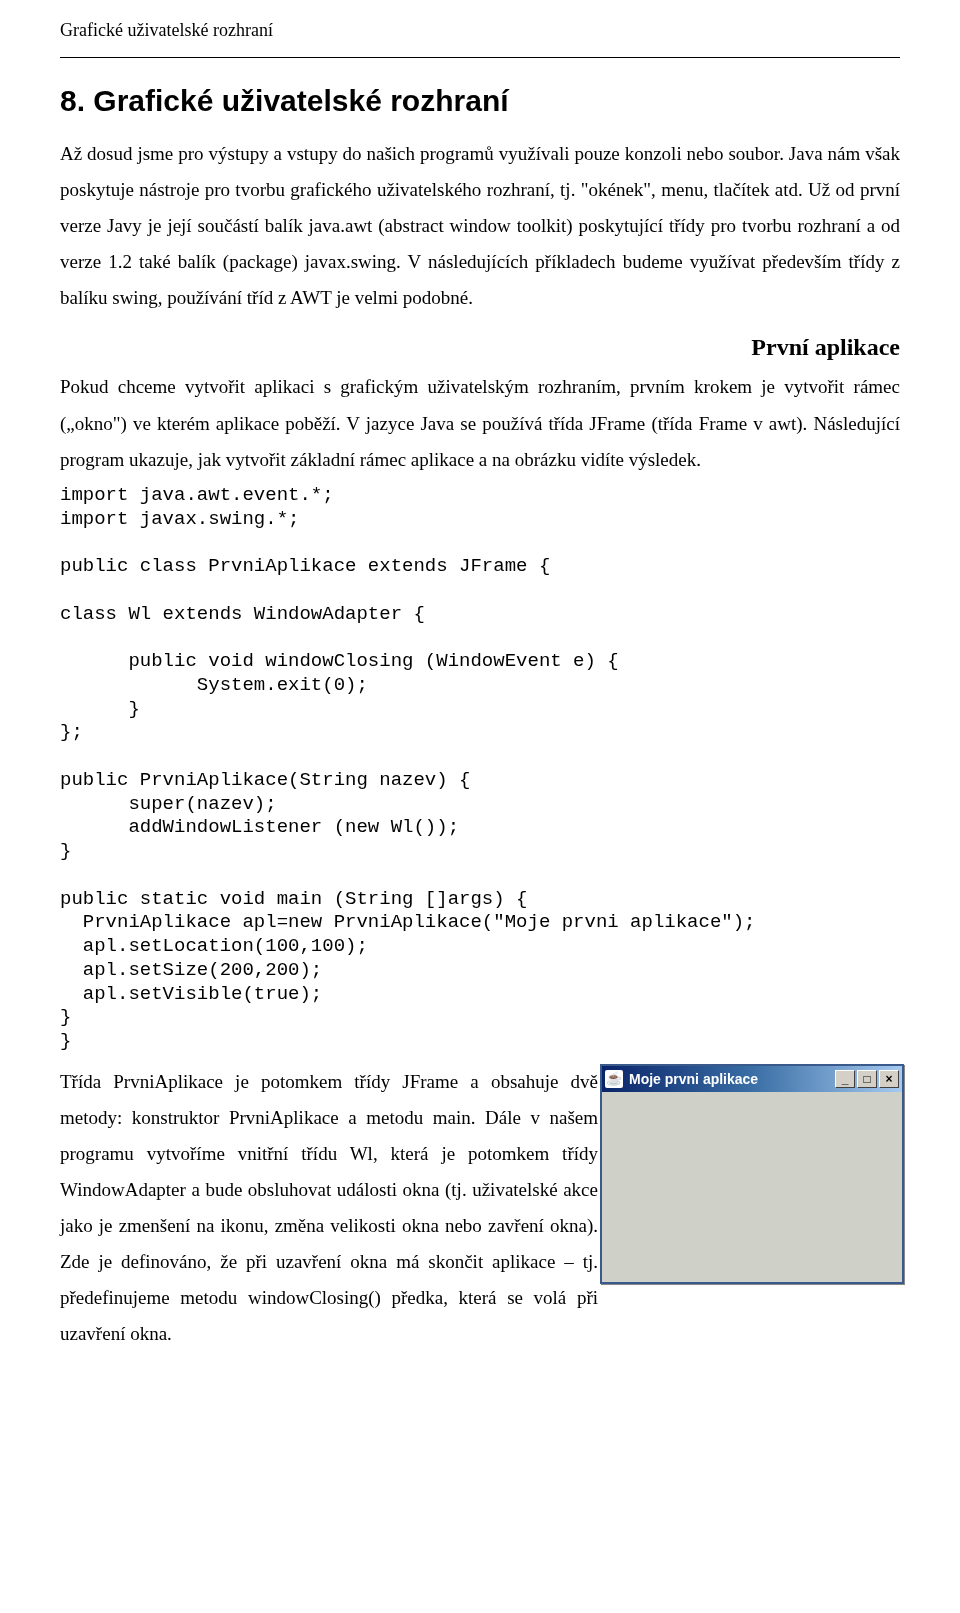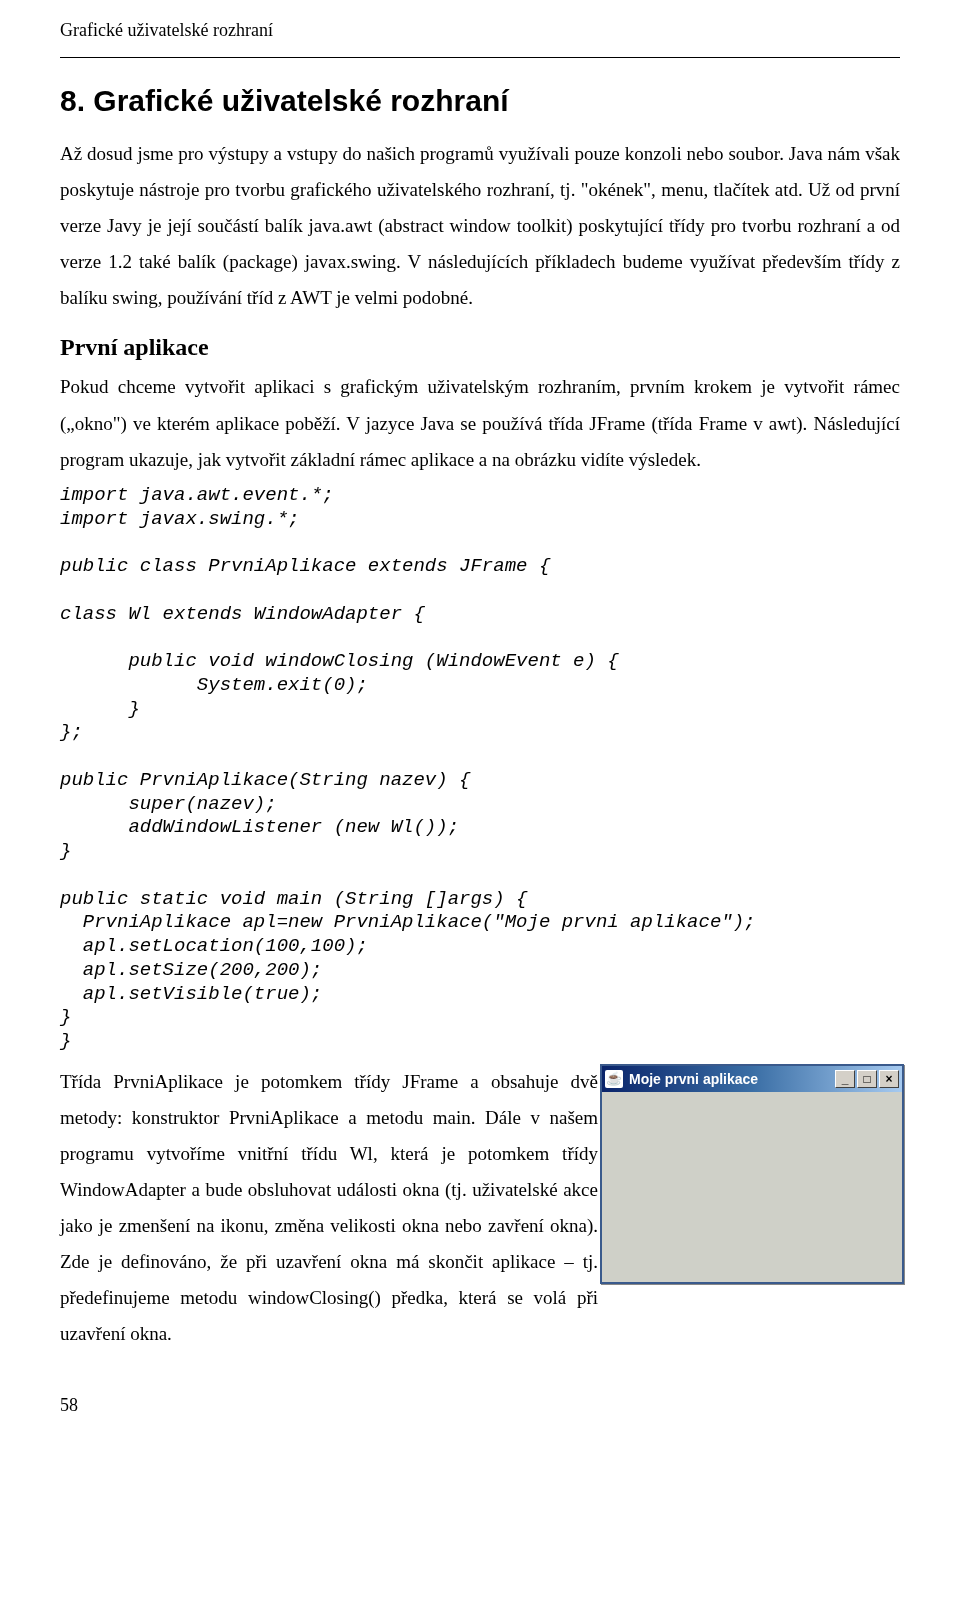--- a/index.html
+++ b/index.html
@@ -30,28 +30,28 @@
     font-size: 19px;
     line-height: 1.9;
     margin: 0 0 6px 0;
     
     text-align: justify;
   }
   h2.section {
     font-size: 24px;
     font-weight: bold;
     margin: 18px 0 8px 0;
+    text-align: right;
   }
   pre.code {
     font-family: "Courier New", Courier, monospace;
     font-size: 19px;
     line-height: 1.25;
     white-space: pre;
     margin: 4px 0 10px 0;
-    font-style: italic;
   }
   .two-col {
     display: flex;
     align-items: flex-start;
     gap: 2px;
     margin-top: 8px;
   }
   .two-col .left {
     flex: 1;
   }
@@ -176,15 +176,14 @@
             <span class="btn">_</span>
             <span class="btn">□</span>
             <span class="btn">×</span>
           </span>
         </div>
         <div class="client"></div>
       </div>
     </div>
   </div>
 
-  <div class="page-num">58</div>
 
 </div>
 
 </body></html>

